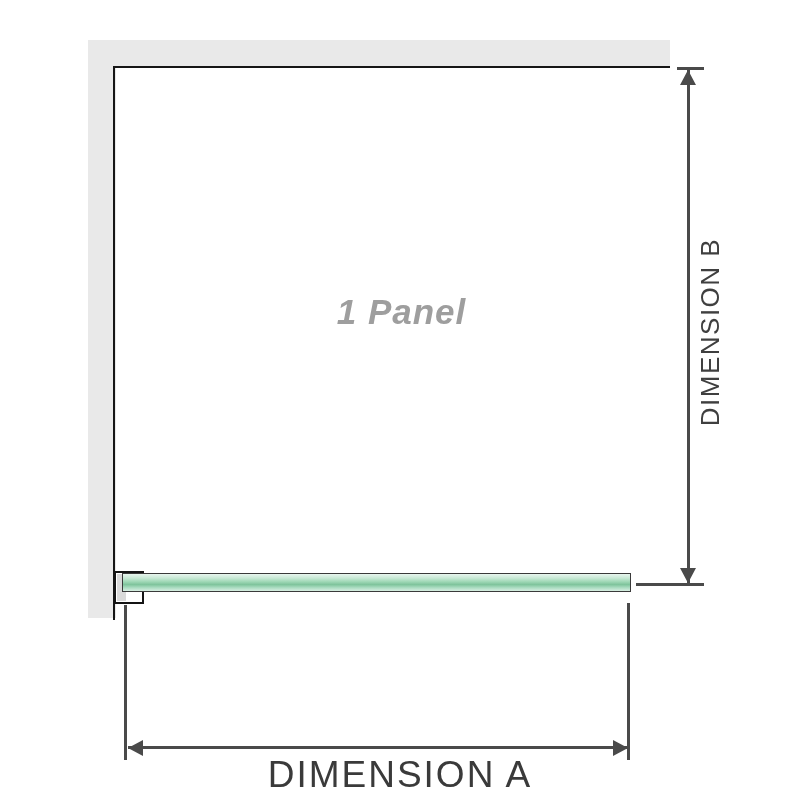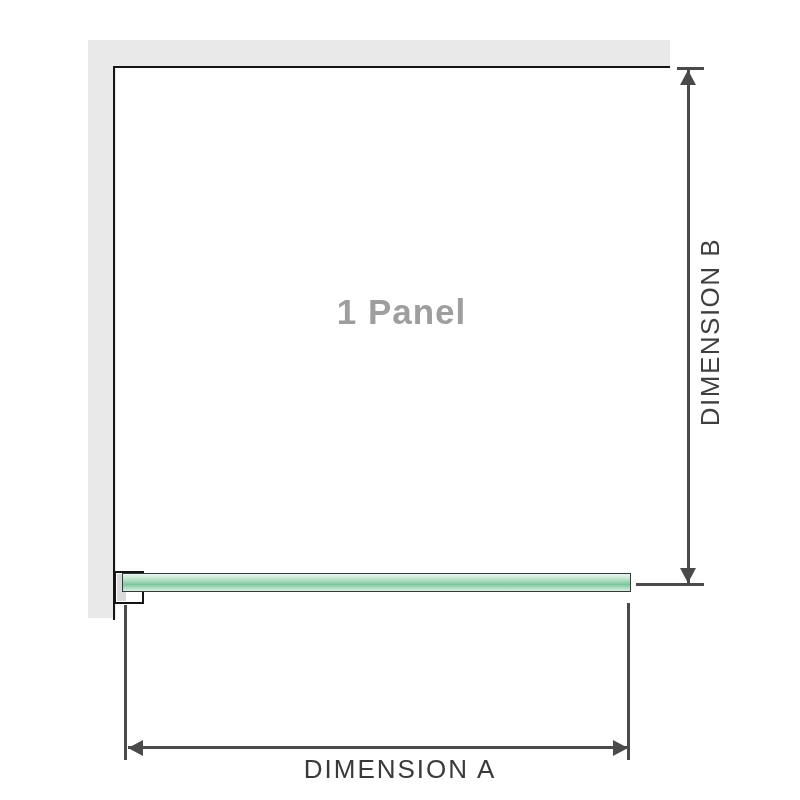--- a/index.html
+++ b/index.html
@@ -23,20 +23,21 @@
 
   
   .panel-edge-top  { left: 113px; top: 66px; width: 557px; height: 2px; background: #161616; }
   .panel-edge-left { left: 113px; top: 66px; width: 2px;  height: 554px; background: #161616; }
 
   
   .panel-label {
     left: 113px; top: 292px; width: 577px;
     text-align: center;
     font-size: 35px;
+    font-style: italic;
     font-weight: bold;
     color: #9e9e9e;
     letter-spacing: 1px;
   }
 
   
   .bracket {
     left: 114px; top: 571px; width: 30px; height: 33px;
     border: 2.5px solid #141414;
     background: #ffffff;
@@ -93,21 +94,21 @@
     border-right: 15px solid #4a4a4a;
   }
   .dimA-arrow-right {
     left: 613px; top: 740px;
     border-top: 8px solid transparent; border-bottom: 8px solid transparent;
     border-left: 15px solid #4a4a4a;
   }
   .dimA-label {
     left: 130px; top: 754px; width: 540px;
     text-align: center;
-    font-size: 26px;
+    font-size: 37px;
     font-weight: 300;
     letter-spacing: 2px;
     color: #3a3a3a;
   }
 </style>
 </head>
 <body>
 
 <div class="canvas">
 

